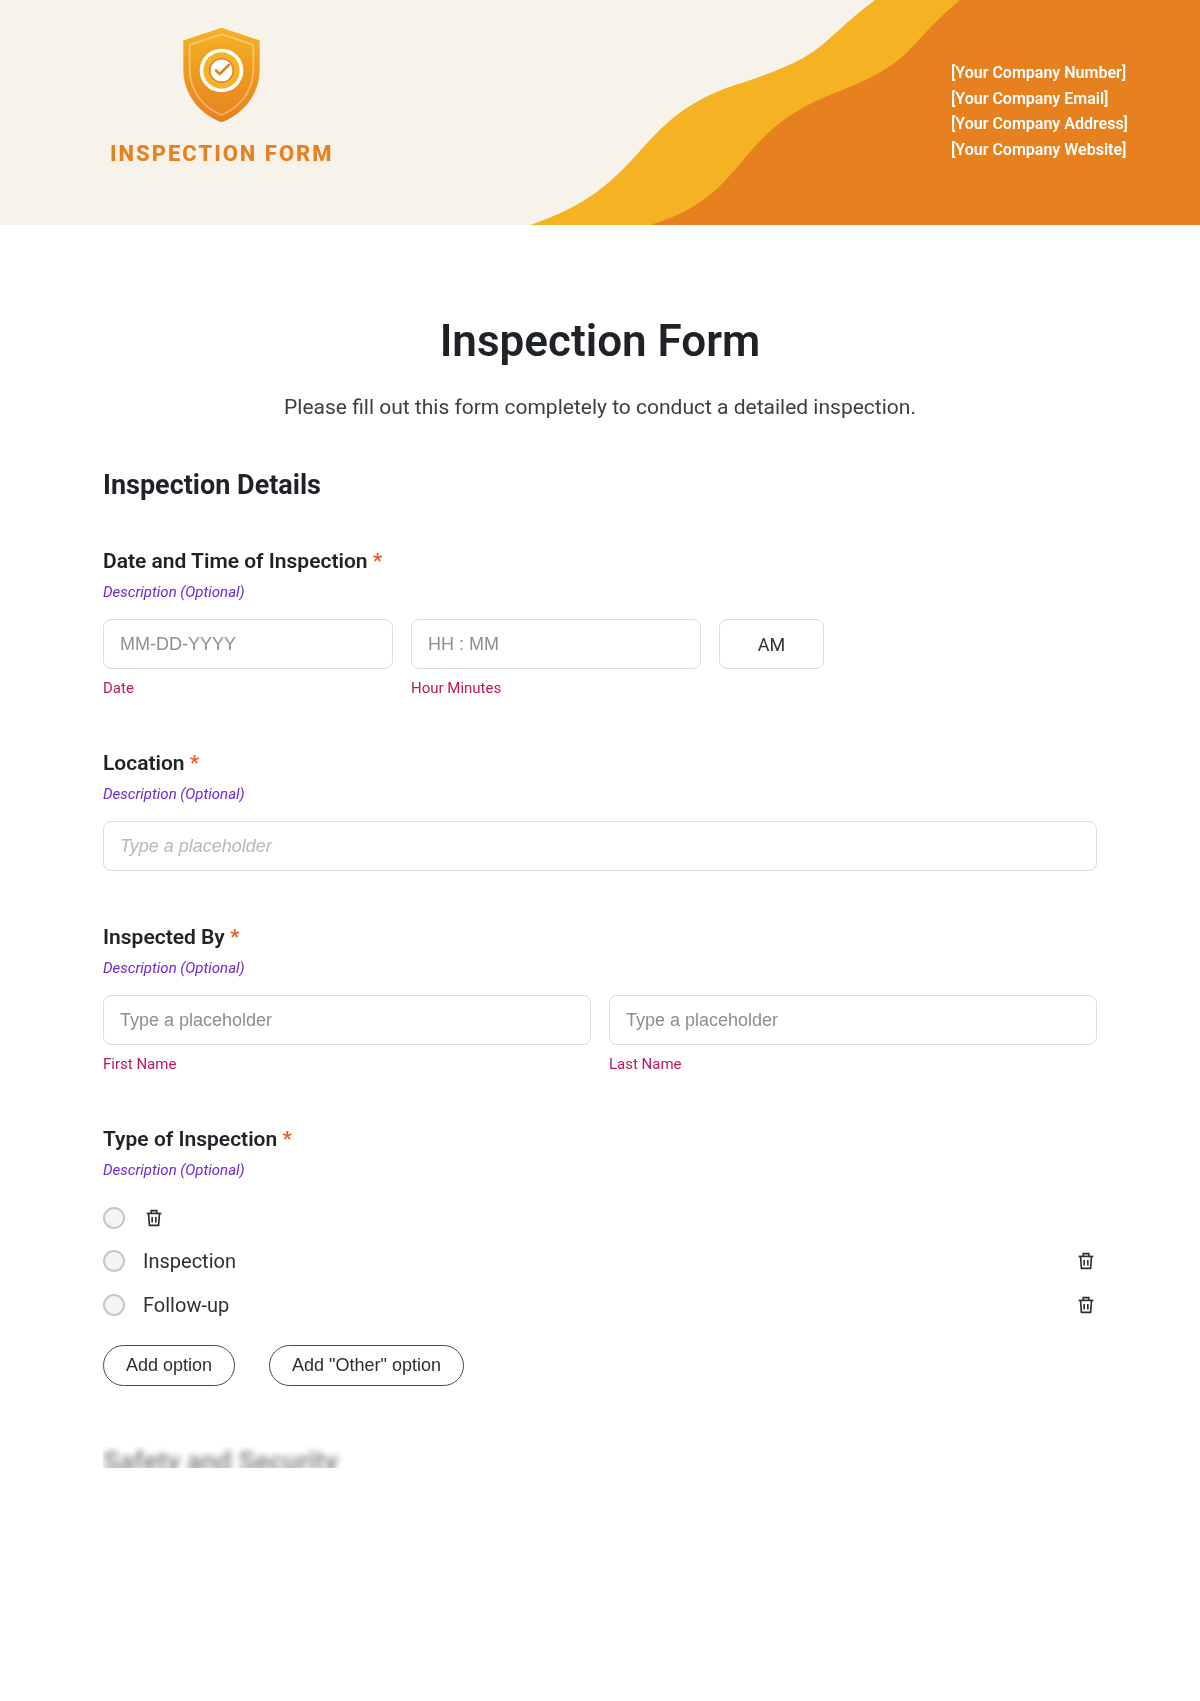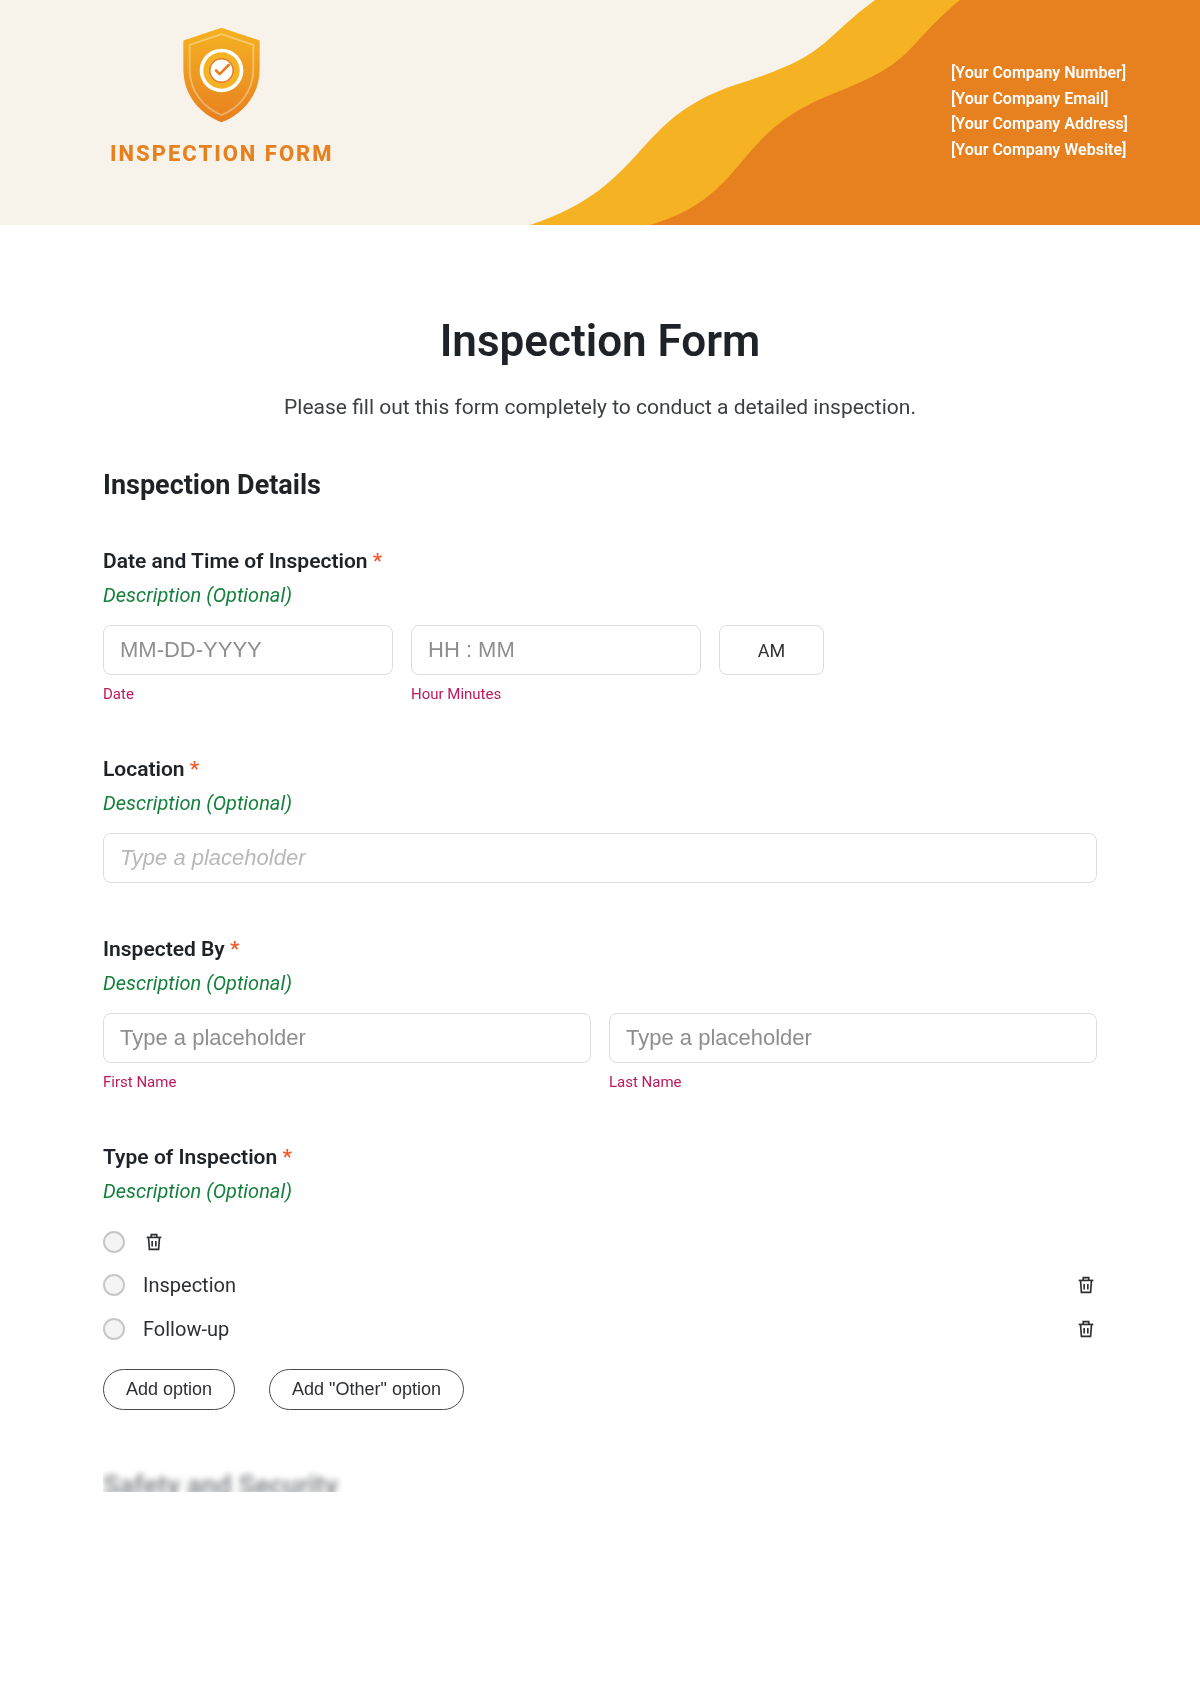--- a/index.html
+++ b/index.html
@@ -79,32 +79,32 @@
   }
   .field-block { margin-bottom: 54px; }
   .field-label {
     font-size: 21px;
     font-weight: 600;
     color: #1f2328;
     margin-bottom: 10px;
   }
   .req { color: #f05a28; }
   .field-desc {
-    font-size: 20px;
+    font-size: 15px;
     font-style: italic;
-    color: #15803d;
+    color: #6d28d9;
     margin-bottom: 18px;
   }
   .row { display: flex; gap: 18px; }
   .input {
     border: 1px solid #dcdcdc;
     border-radius: 8px;
     height: 50px;
     padding: 0 16px;
-    font-size: 22px;
+    font-size: 18px;
     color: #555;
     background: #fff;
     outline: none;
     width: 100%;
   }
   .input::placeholder { color: #8e8e8e; }
   .input.ghost::placeholder { color: #b8b8b8; font-style: italic; }
   .subcap {
     font-size: 15px;
     color: #be185d;

